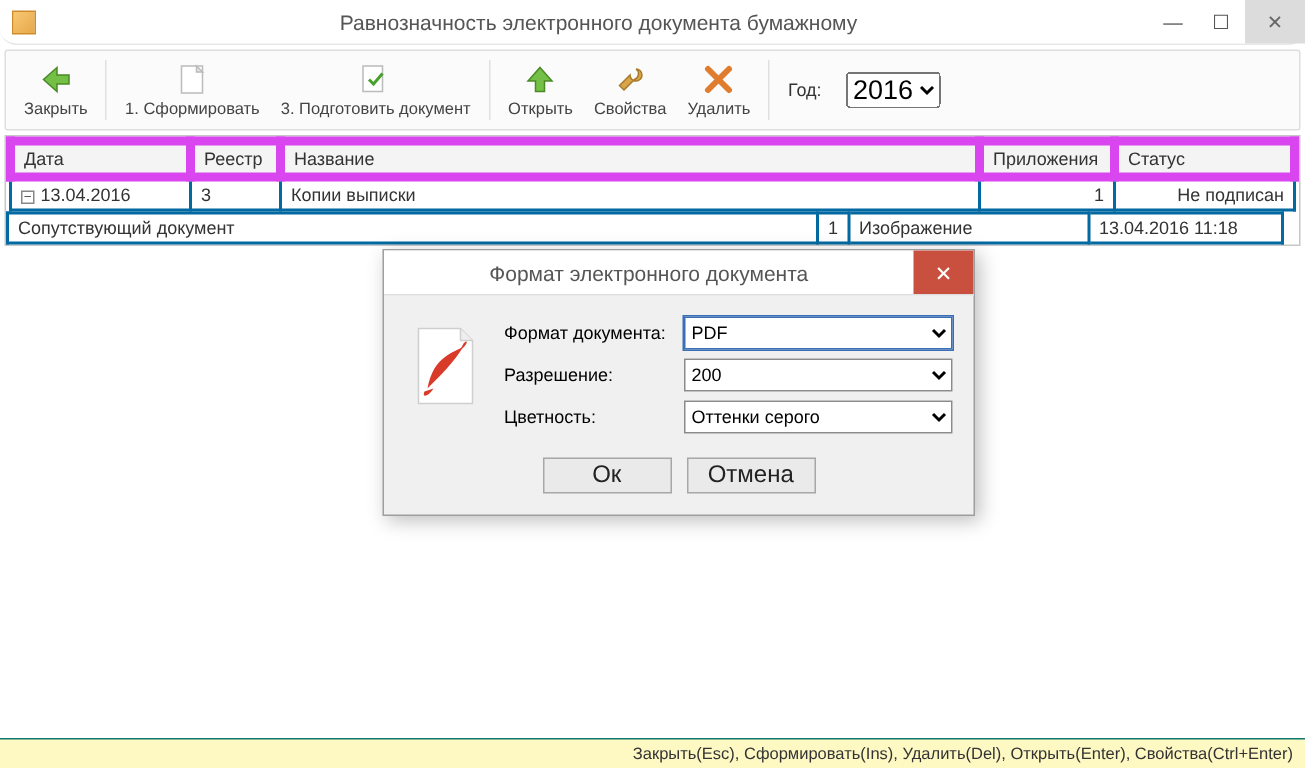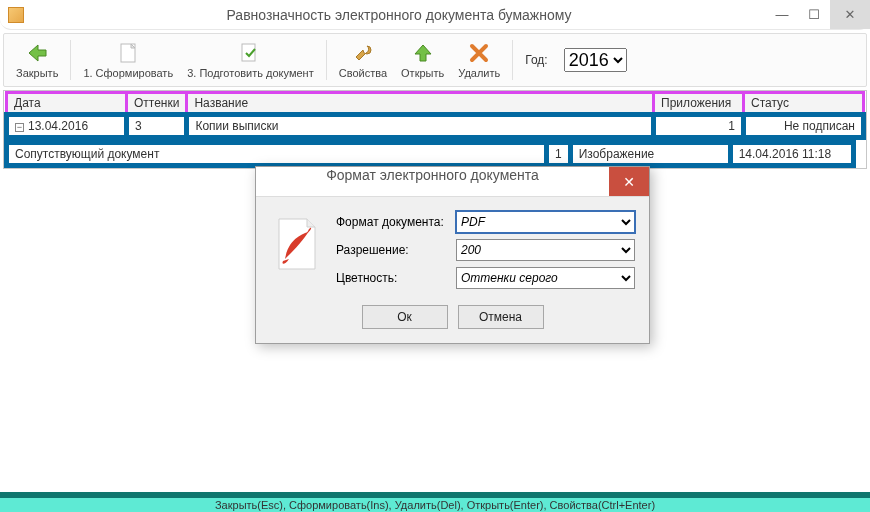--- a/index.html
+++ b/index.html
@@ -71,43 +71,43 @@
   table.grid {
     width: 100%;
     border-collapse: collapse;
     font-size: 12px;
   }
   table.grid th {
     background: #f4f4f4;
     text-align: left;
     font-weight: normal;
     padding: 2px 6px;
-    border: 3px solid #d946ef;
+    border: 6px solid #d946ef;
     color: #333;
   }
   table.grid td {
     padding: 2px 6px;
-    border: 5px solid #0369a1;
+    border: 2px solid #0369a1;
     background: #fff;
   }
   .expander { display:inline-block; width:9px; height:9px; border:1px solid #888; font-size:9px; line-height:7px; text-align:center; margin-right:4px; color:#555; }
   .right { text-align:right; }
 
   
   .modal {
     position:absolute;
     left: 255px; top: 166px;
     width: 395px;
     background: #f0f0f0;
     border: 1px solid #9e9e9e;
     box-shadow: 3px 3px 12px rgba(0,0,0,0.25);
   }
   .modal-title {
     height: 30px;
-    display:flex; 
+    display:flex; align-items:center;
     background:#fff;
     border-bottom:1px solid #ddd;
   }
   .modal-title .t {
     flex:1; text-align:center; font-size:14px; color:#555;
   }
   .modal-title .close {
     width: 40px; height:100%;
     background:#c94f3f;
     color:#fff;
@@ -127,46 +127,46 @@
   .form {
     flex:1;
     display:grid;
     grid-template-columns: 120px 1fr;
     row-gap: 6px;
     align-items:center;
   }
   .form label { font-size:12px; color:#000000; }
   .form select {
     width: 100%; height:22px; font-size:12px;
-    background:#fff; border:1px solid #8b8b8b;font-style:italic;
+    background:#fff; border:1px solid #8b8b8b;
   }
   .form select.focus {
     border:1px solid #3a6fb5;
     outline:1px solid #3a6fb5;
   }
   .modal-footer {
     display:flex; justify-content:center; gap:10px;
     padding: 6px 0 14px 0;
   }
   .modal-footer button {
     width: 86px; height:24px;
     background:#eaeaea; border:1px solid #a7a7a7;
-    font-size:12px; color:#222;
+    font-size:16px; color:#222;
   }
 
   .statusbar {
     position:absolute;
     bottom:0; left:0; right:0;
     height: 20px;
-    display:flex; align-items:center; justify-content:center;
+    display:flex; align-items:center; justify-content:flex-end;
     padding: 0 8px;
     font-size: 11px;
     color:#333;
-    background:#5eead4;
-    border-top:6px solid #0f766e;
+    background:#fef9c3;
+    border-top:1px solid #0f766e;
   }
 </style>
 </head>
 <body>
 
 <div class="titlebar">
   <div class="title-icon"></div>
   <div class="title">Равнозначность электронного документа бумажному</div>
   <div class="win-btns">
     <div class="win-btn">—</div>
@@ -200,32 +200,32 @@
           <rect x="3" y="2" width="13" height="17" fill="#fff" stroke="#bbb"></rect>
           <path d="M7 11 l3 3 l6 -7" stroke="#4aa02c" stroke-width="2" fill="none"></path>
         </svg>
     </span>
     <span class="lbl">3. Подготовить документ</span>
   </div>
   <div class="sep"></div>
   <div class="tool-btn">
     <span class="icon">
       <svg width="22" height="22">
+          <polygon points="11,3 19,12 14,12 14,19 8,19 8,12 3,12" fill="#74c047" stroke="#4a8a24"></polygon>
+        </svg>
+    </span>
+    <span class="lbl">Открыть</span>
+  </div>
+  <div class="tool-btn">
+    <span class="icon">
+      <svg width="22" height="22">
           <path d="M15 4 a4 4 0 1 1 -4 4 l-7 7 l3 3 l7 -7 a4 4 0 0 0 1 -7" fill="#d8a54a" stroke="#a87a2a"></path>
         </svg>
     </span>
     <span class="lbl">Свойства</span>
-  </div>
-  <div class="tool-btn">
-    <span class="icon">
-      <svg width="22" height="22">
-          <polygon points="11,3 19,12 14,12 14,19 8,19 8,12 3,12" fill="#74c047" stroke="#4a8a24"></polygon>
-        </svg>
-    </span>
-    <span class="lbl">Открыть</span>
   </div>
   <div class="tool-btn">
     <span class="icon">
       <svg width="22" height="22">
           <path d="M4 4 L18 18 M18 4 L4 18" stroke="#e07c2e" stroke-width="4" stroke-linecap="round"></path>
         </svg>
     </span>
     <span class="lbl">Удалить</span>
   </div>
   <div class="sep"></div>
@@ -235,41 +235,41 @@
       <option>2016</option>
     </select>
   </div>
 </div>
 
 <div class="grid-area">
   <table class="grid">
     <tbody>
         <tr>
       <th style="width:120px">Дата</th>
-      <th style="width:60px">Оттенки</th>
+      <th style="width:60px">Реестр</th>
       <th>Название</th>
       <th style="width:90px">Приложения</th>
       <th style="width:120px">Статус</th>
     </tr>
     <tr>
       <td><span class="expander">−</span><span>13.04.2016</span></td>
       <td>3</td>
       <td>Копии выписки</td>
       <td class="right">1</td>
       <td class="right">Не подписан</td>
     </tr>
   </tbody>
     </table>
   <table class="grid" style="margin-left:0; width:calc(100% - 10px);">
     <tbody>
         <tr>
       <td style="width:540px">Сопутствующий документ</td>
       <td style="width:20px" class="right">1</td>
       <td style="width:160px">Изображение</td>
-      <td>14.04.2016 11:18</td>
+      <td>13.04.2016 11:18</td>
     </tr>
   </tbody>
     </table>
 </div>
 
 <div class="modal">
   <div class="modal-title">
     <div class="t">Формат электронного документа</div>
     <div class="close">✕</div>
   </div>

